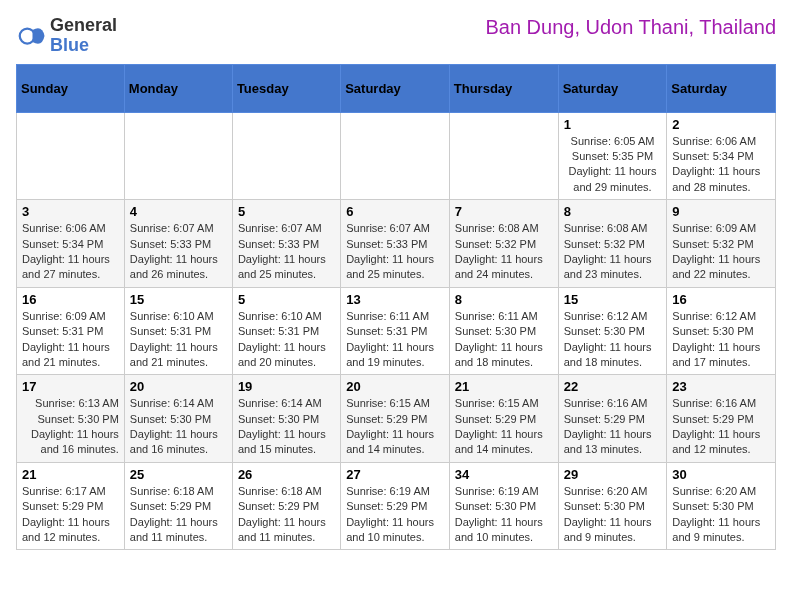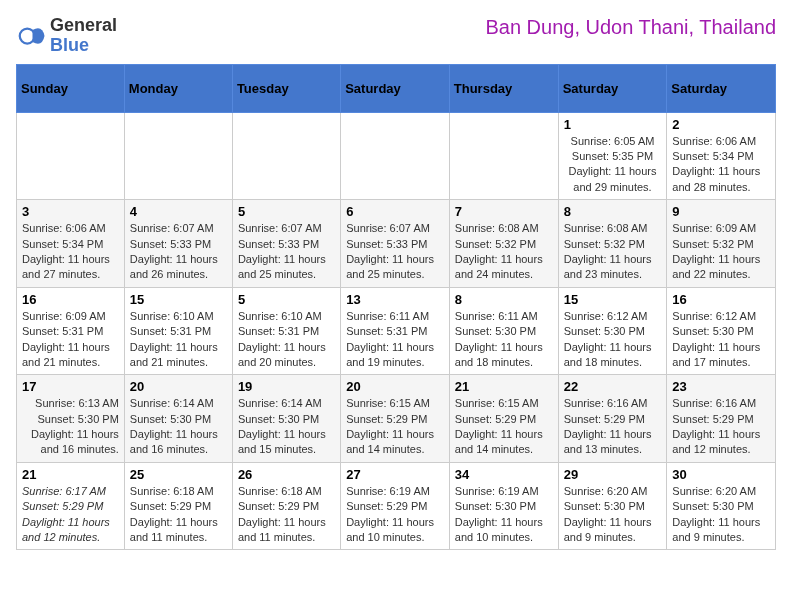--- a/index.html
+++ b/index.html
@@ -267,21 +267,21 @@
         <td>
           <span class="day-number">23</span>
           <div class="day-info" style="white-space: pre-line;">Sunrise: 6:16 AM
 Sunset: 5:29 PM
 Daylight: 11 hours and 12 minutes.</div>
         </td>
       </tr>
       <tr>
         <td>
           <span class="day-number">21</span>
-          <div class="day-info" style="white-space: pre-line; font-style: italic;">Sunrise: 6:17 AM
+          <div class="day-info" style="white-space: pre-line;">Sunrise: 6:17 AM
 Sunset: 5:29 PM
 Daylight: 11 hours and 12 minutes.</div>
         </td>
         <td>
           <span class="day-number">25</span>
           <div class="day-info" style="white-space: pre-line;">Sunrise: 6:18 AM
 Sunset: 5:29 PM
 Daylight: 11 hours and 11 minutes.</div>
         </td>
         <td>

